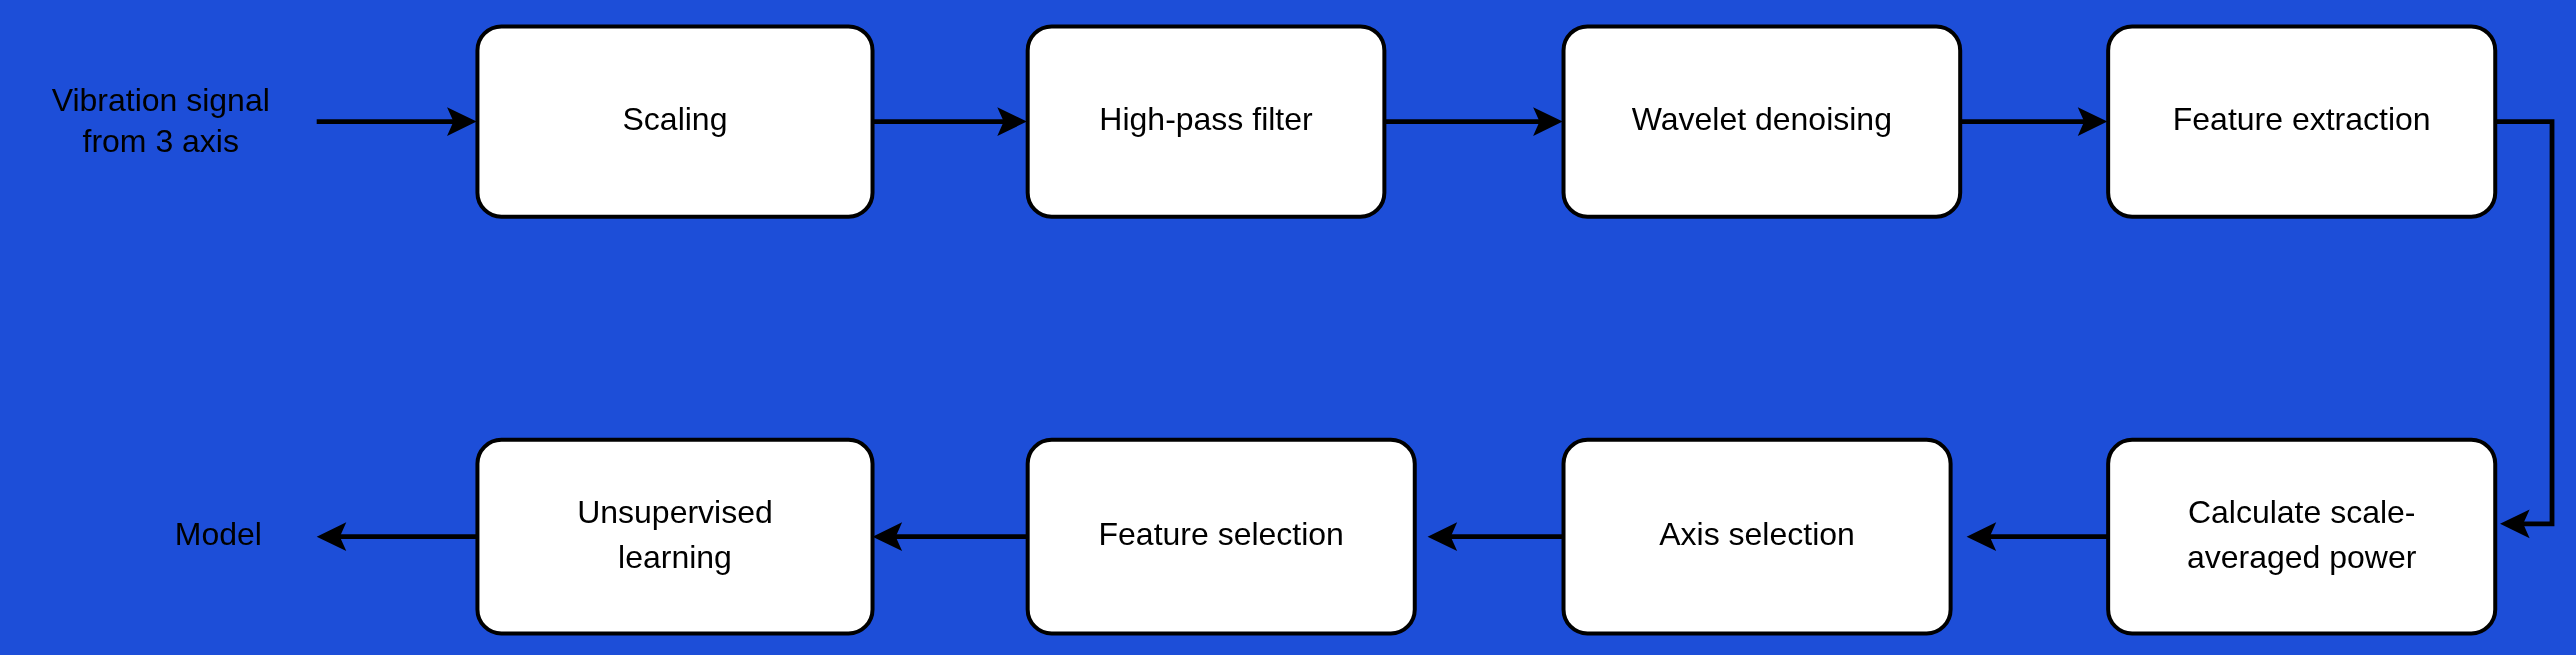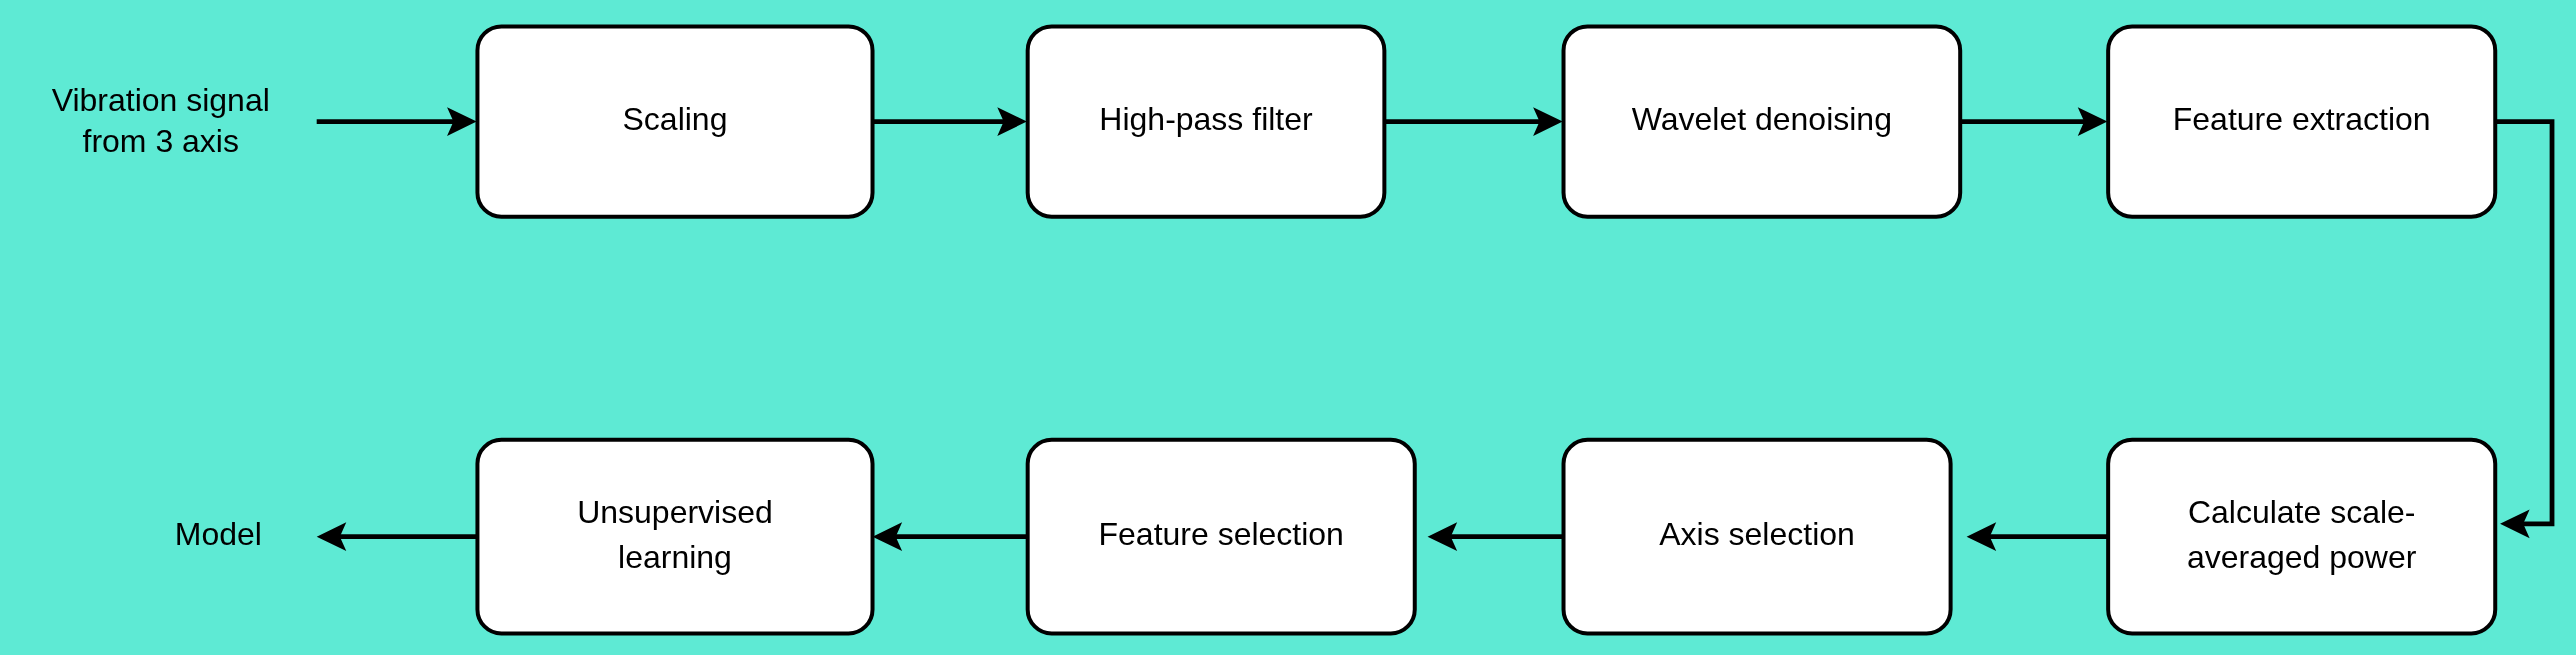--- a/index.html
+++ b/index.html
@@ -10,21 +10,21 @@
   body {
     width: 2576px;
     height: 663px;
     font-family: "Liberation Sans", sans-serif;
     overflow: hidden;
   }
   #flow-root {
     position: relative;
     width: 2576px;
     height: 655px;
-    background: #5eead4;
+    background: #1d4ed8;
   }
   svg#flow-svg {
     display: block;
     width: 2576px;
     height: 663px;
   }
   .node-box {
     fill: #ffffff;
     stroke: #000000;
     stroke-width: 5;

